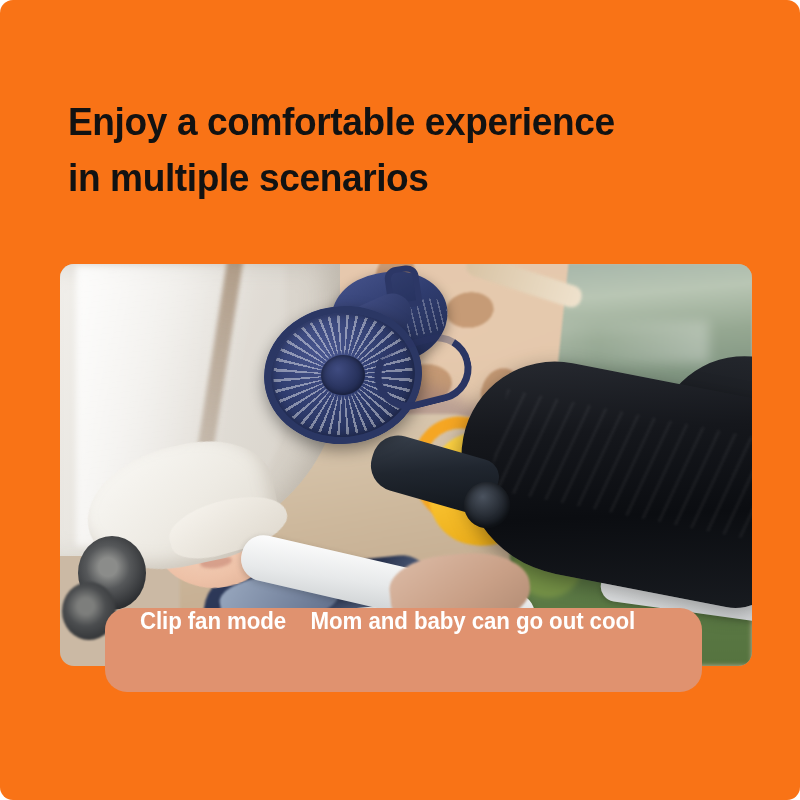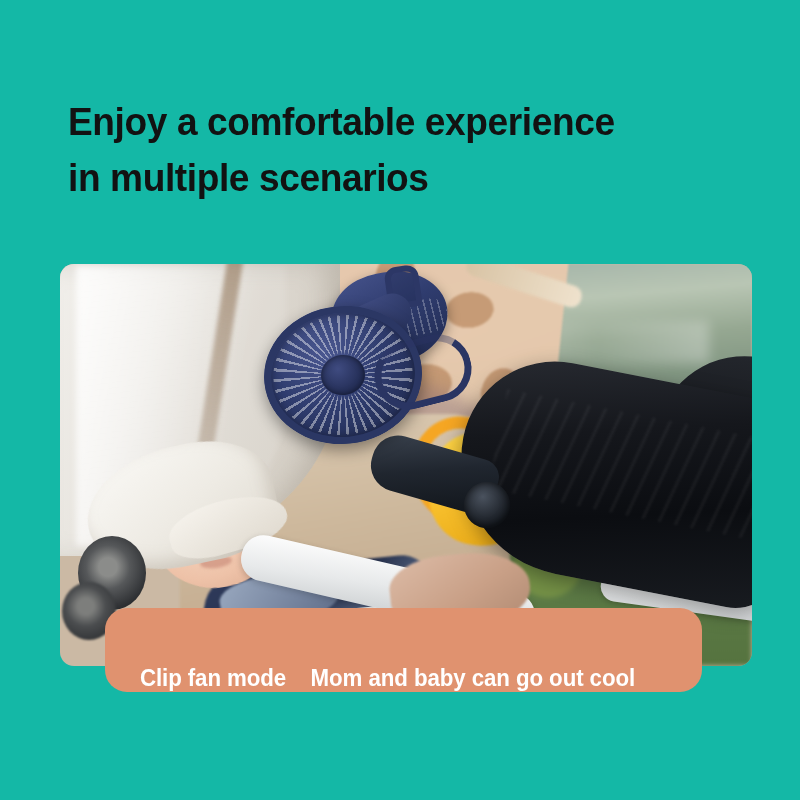--- a/index.html
+++ b/index.html
@@ -12,21 +12,22 @@
     height: 800px;
     background: #ffffff;
     font-family: "Liberation Sans", "DejaVu Sans", sans-serif;
     overflow: hidden;
     position: relative;
   }
 
   .page {
     position: absolute;
     inset: 0;
-    background: #14b8a6;
+    background: #f97316;
+    border-radius: 13px;
   }
 
   
   .headline {
     position: absolute;
     left: 68px;
     top: 94px;
     width: 660px;
     color: #121212;
     font-weight: 700;
@@ -455,21 +456,21 @@
   
   .caption-bar {
     position: absolute;
     left: 105px;
     top: 608px;
     width: 597px;
     height: 84px;
     background: #e0926f;
     border-radius: 22px;
     display: flex;
-    align-items: flex-end;
+    align-items: flex-start;
   }
   .caption-text {
     color: #ffffff;
     font-size: 23px;
     font-weight: 700;
     letter-spacing: -0.1px;
     white-space: pre;
     padding-left: 36px;
     transform: scaleX(0.97);
     transform-origin: left center;

